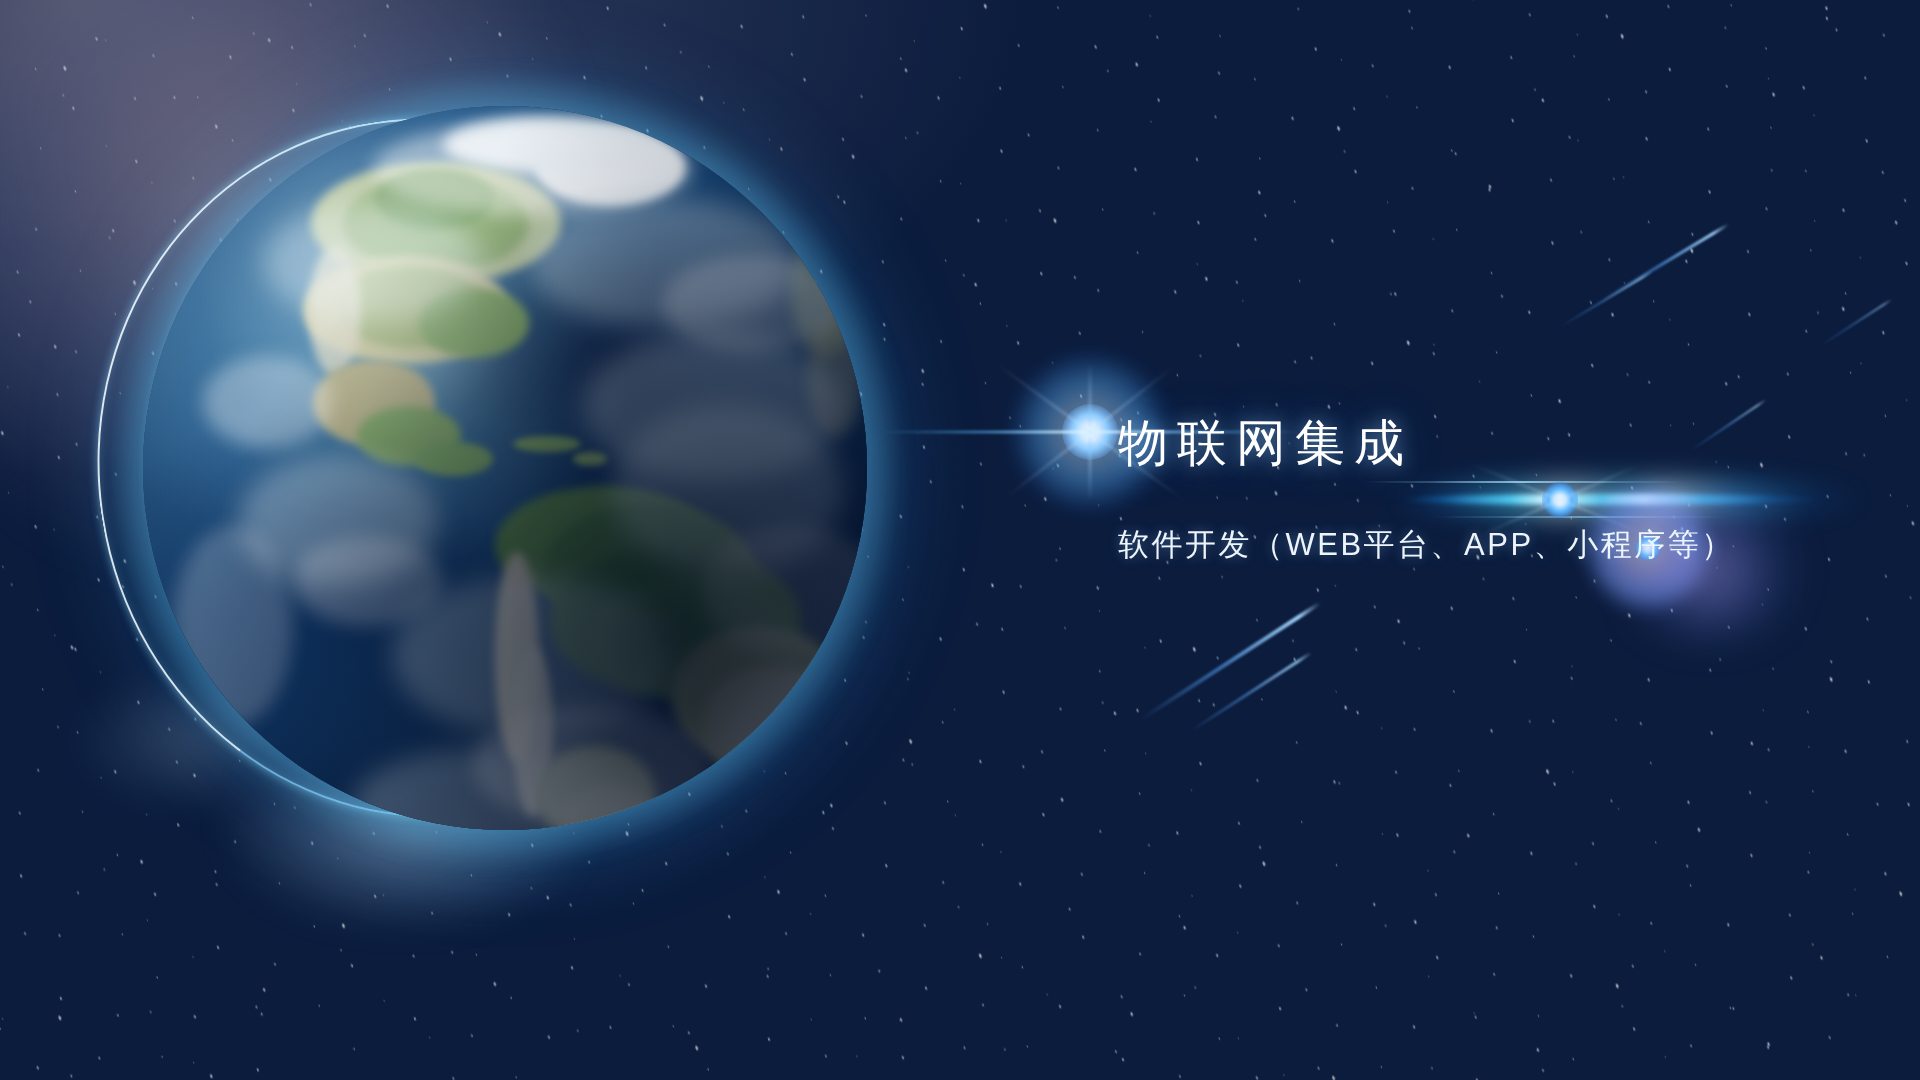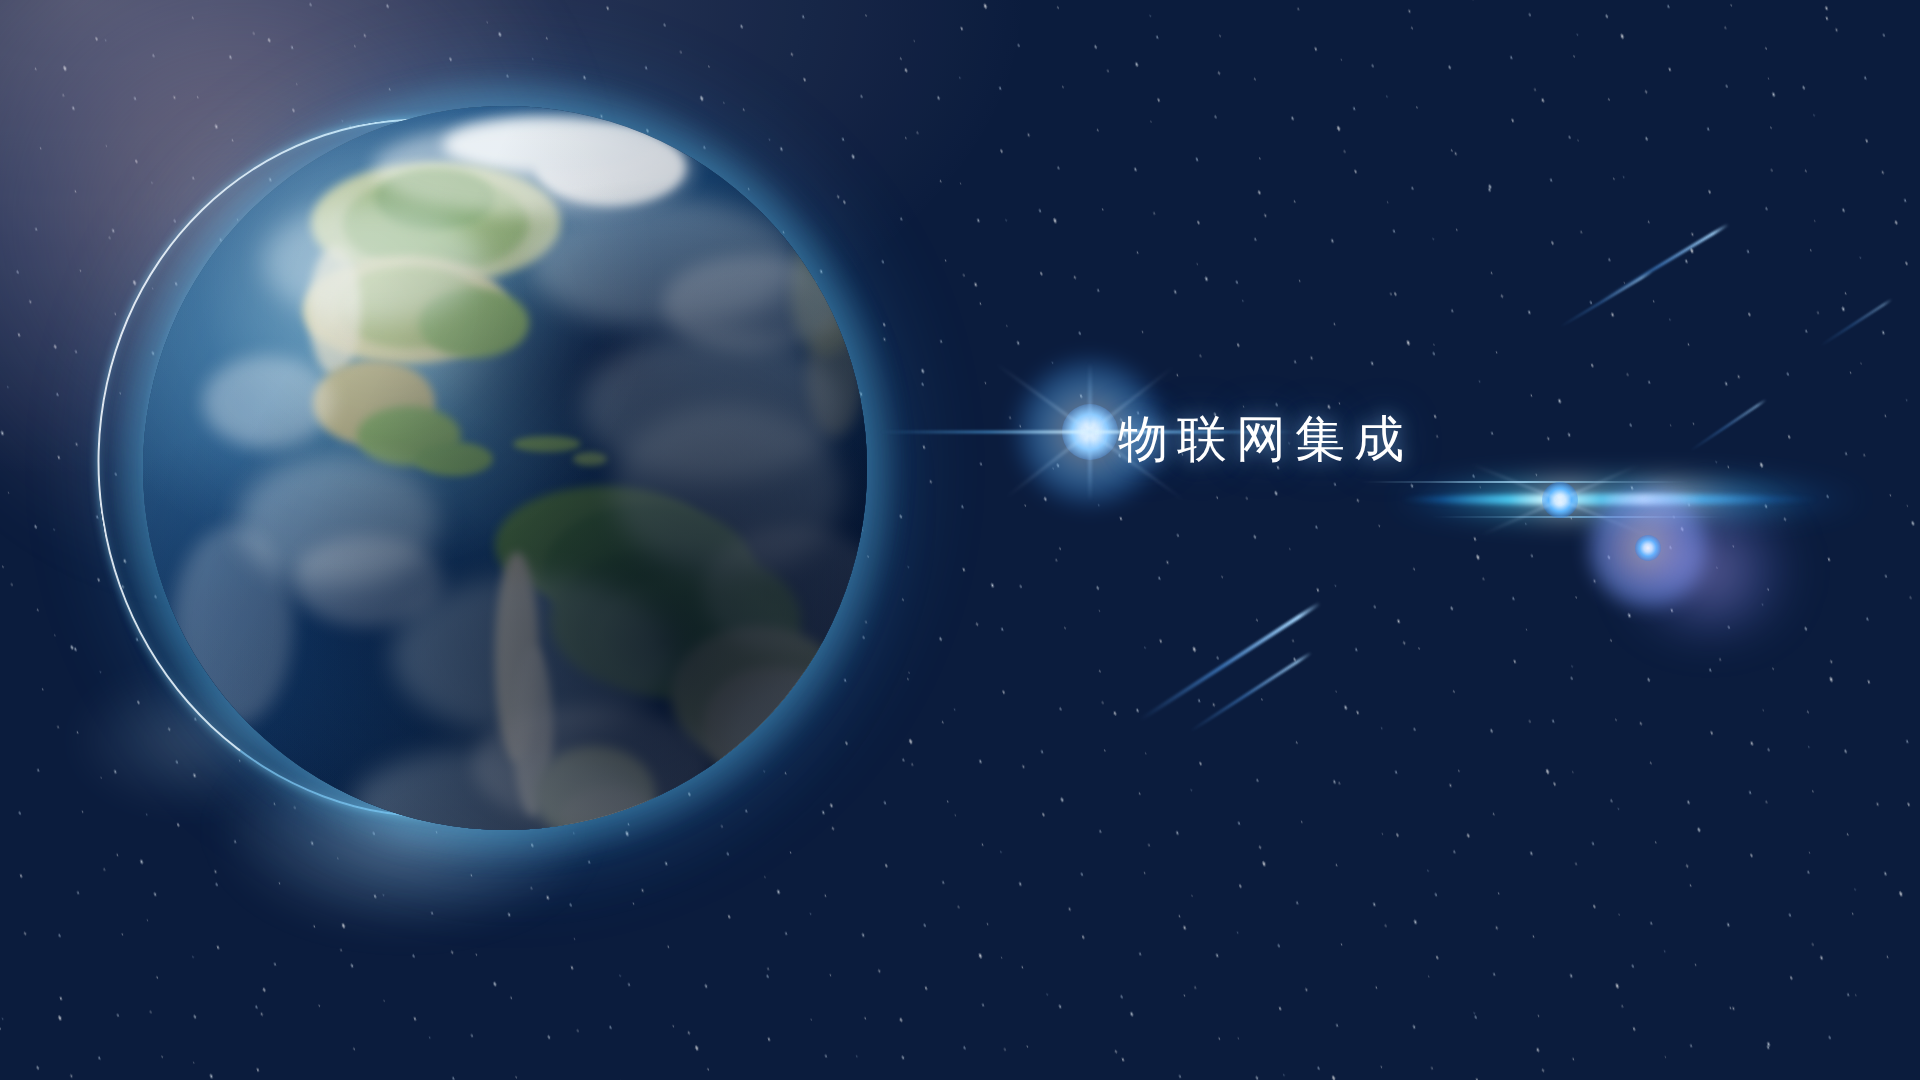--- a/index.html
+++ b/index.html
@@ -1,20 +1,20 @@
 <!DOCTYPE html>
 <html><head>
 <meta charset="utf-8">
 <title>IoT Integration Hero Banner</title>
 <style>
   html,body{margin:0;padding:0;background:#0b1c3d;}
   *{box-sizing:border-box;}
   .stage{
     position:relative;width:1920px;height:1080px;overflow:hidden;
-    font-family:Liberation Mono, monospace;
+    font-family:Liberation Sans, sans-serif;
     background:
       radial-gradient(115% 95% at 6% 2%, rgba(214,178,186,0.62) 0%, rgba(176,160,195,0.36) 16%, rgba(120,146,190,0.16) 30%, rgba(24,54,110,0) 48%),
       radial-gradient(85% 70% at 26% 34%, rgba(86,150,206,0.42) 0%, rgba(40,88,160,0.20) 36%, rgba(18,46,100,0) 64%),
       radial-gradient(130% 110% at 34% 52%, #2a5a99 0%, #1d4483 22%, #173islands 23%, #173a78 34%, #15306d 52%, #11265c 74%, #0d1f50 100%),
       linear-gradient(160deg,#16376f 0%,#122c63 45%,#0d2153 100%);
   }
   
   .stars{position:absolute;inset:0;pointer-events:none;}
   .stars.a{
     background-image:
@@ -300,15 +300,16 @@
 
   <div class="meteor" style="left:1600px;top:300px;width:150px;height:3px;transform:rotate(-31deg);transform-origin:0 50%;"></div>
   <div class="meteor" style="left:1560px;top:326px;width:108px;height:2px;transform:rotate(-31deg);transform-origin:0 50%;opacity:.8;"></div>
   <div class="meteor" style="left:1140px;top:718px;width:215px;height:4px;transform:rotate(-33deg);transform-origin:0 50%;"></div>
   <div class="meteor" style="left:1190px;top:730px;width:145px;height:3px;transform:rotate(-33deg);transform-origin:0 50%;opacity:.85;"></div>
   <div class="meteor" style="left:1690px;top:450px;width:92px;height:2px;transform:rotate(-34deg);transform-origin:0 50%;opacity:.75;"></div>
   <div class="meteor" style="left:1820px;top:345px;width:86px;height:2px;transform:rotate(-33deg);transform-origin:0 50%;opacity:.6;"></div>
 
   <div class="copy">
     <div class="headline">物联网集成</div>
+    <div class="subline sub1">软件开发（WEB平台、APP、小程序等）</div>
   </div>
 
 </div>
 
 </body></html>

